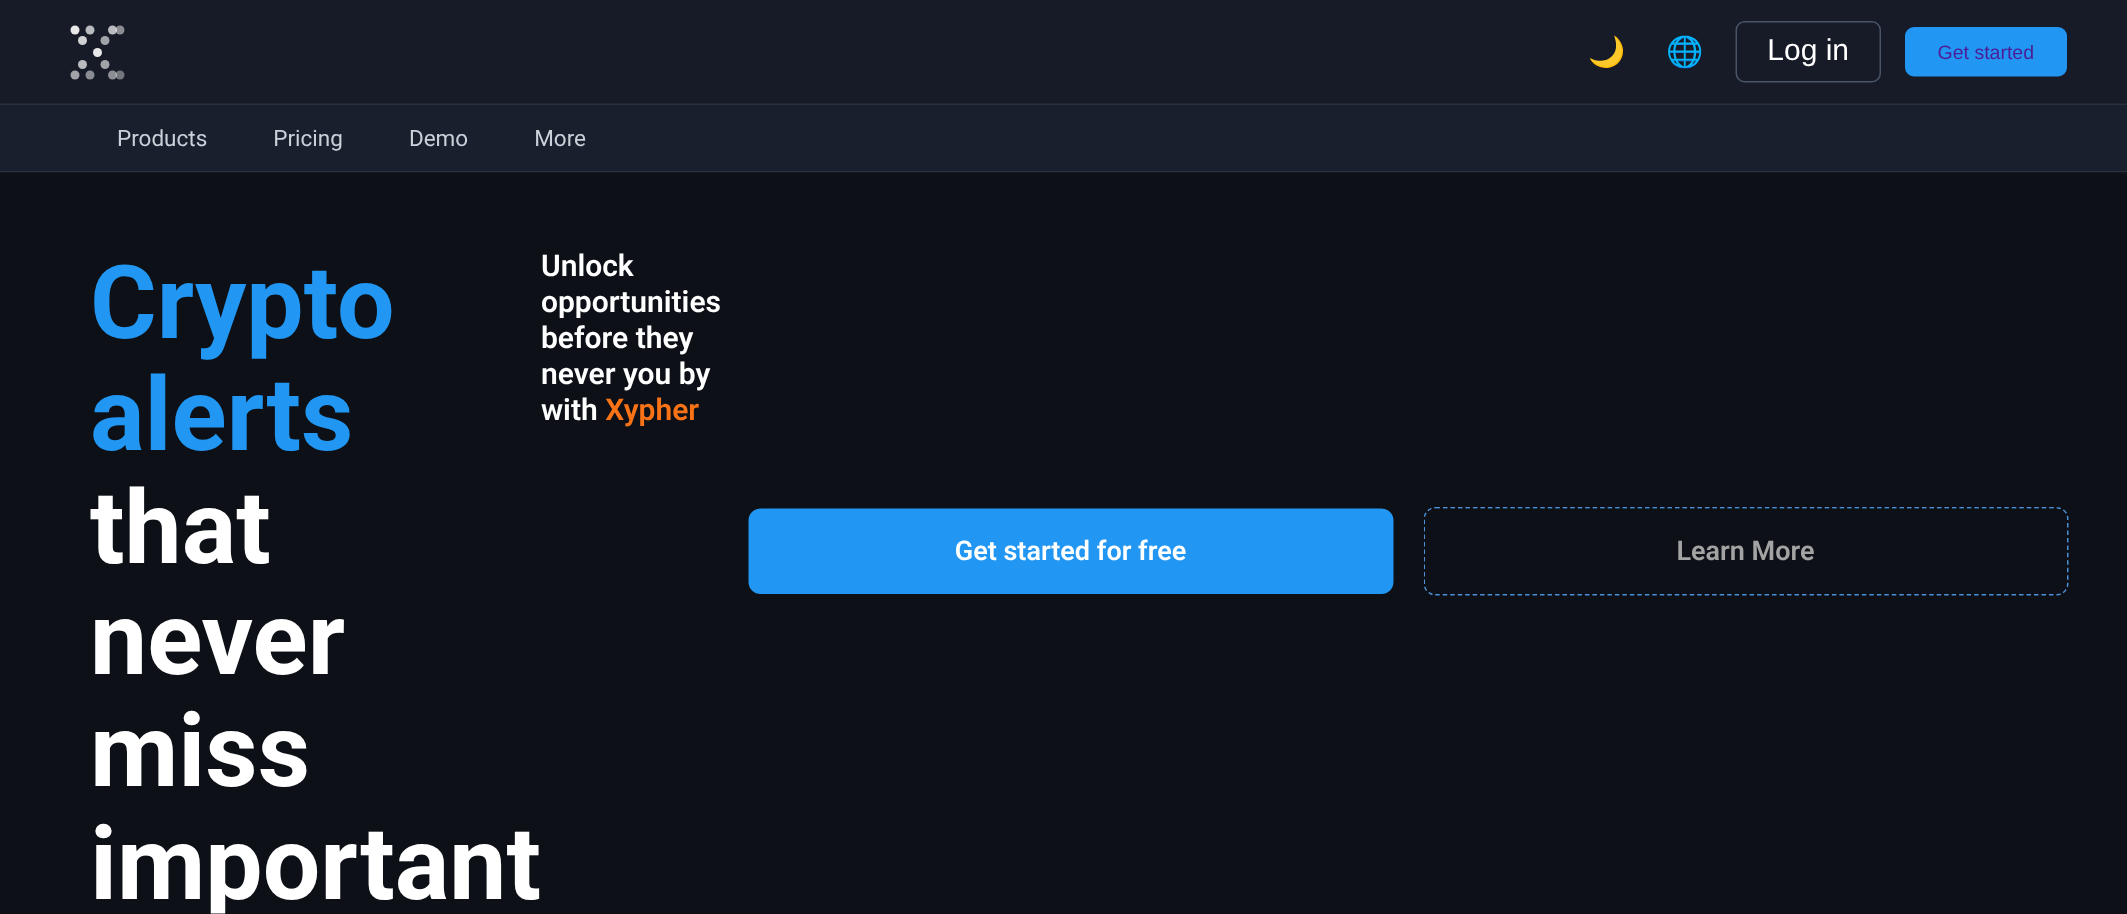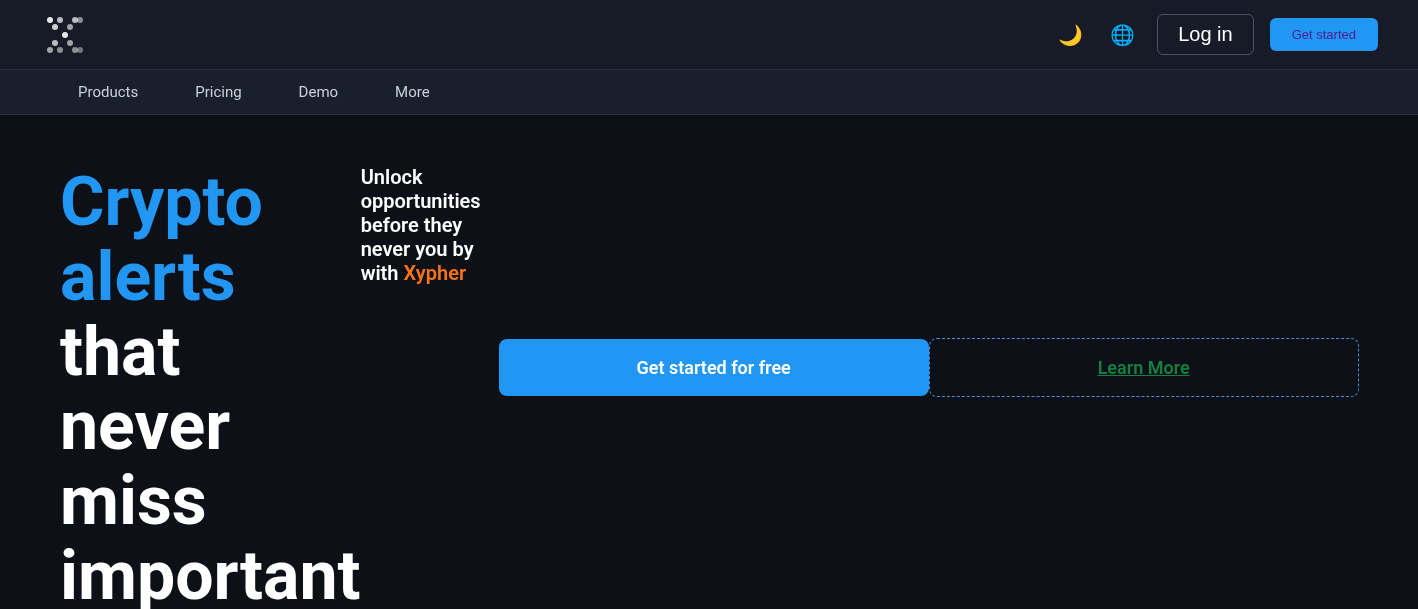--- a/index.html
+++ b/index.html
@@ -79,21 +79,21 @@
     }
 
     
     .nav-bar {
       background-color: #1a1f2e;
       height: 45px;
       display: flex;
       align-items: center;
       padding: 0 60px;
       border-bottom: 1px solid #2a2f3e;
-      gap: 21px;
+      gap: 8px;
     }
 
     .nav-item {
       color: #c9d1d9;
       font-size: 15px;
       cursor: pointer;
       padding: 6px 18px;
       border-radius: 4px;
       text-decoration: none;
       background: none;
@@ -130,49 +130,49 @@
       margin-bottom: 36px;
       max-width: 700px;
     }
 
     .hero-subtitle .brand-name {
       color: #f97316;
     }
 
     .hero-buttons {
       display: flex;
+      gap: 20px;
       align-items: center;
       padding-left: 18px;
     }
 
     .btn-get-started-free {
       background: #2196f3;
       border: none;
       color: #ffffff;
       padding: 18px 0;
       border-radius: 8px;
       font-size: 18px;
       cursor: pointer;
       font-weight: 600;
       width: 430px;
       font-family: inherit;
     }
 
     .btn-learn-more {
       background: transparent;
       border: 1.5px dashed #4a90d9;
-      color: #15803d;
+      color: #a3a3a3;
       padding: 18px 0;
       border-radius: 8px;
       font-size: 18px;
       cursor: pointer;
       font-weight: 600;
       width: 430px;
       font-family: inherit;
-      text-decoration: underline;
     }
 
     
     .globe-icon {
       font-size: 20px;
     }
 
     .moon-icon {
       font-size: 20px;
       color: #f0c040;

